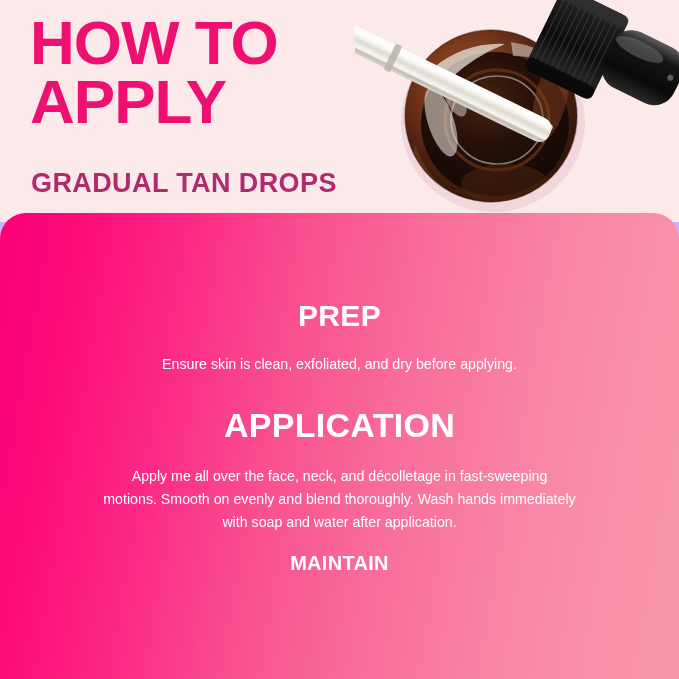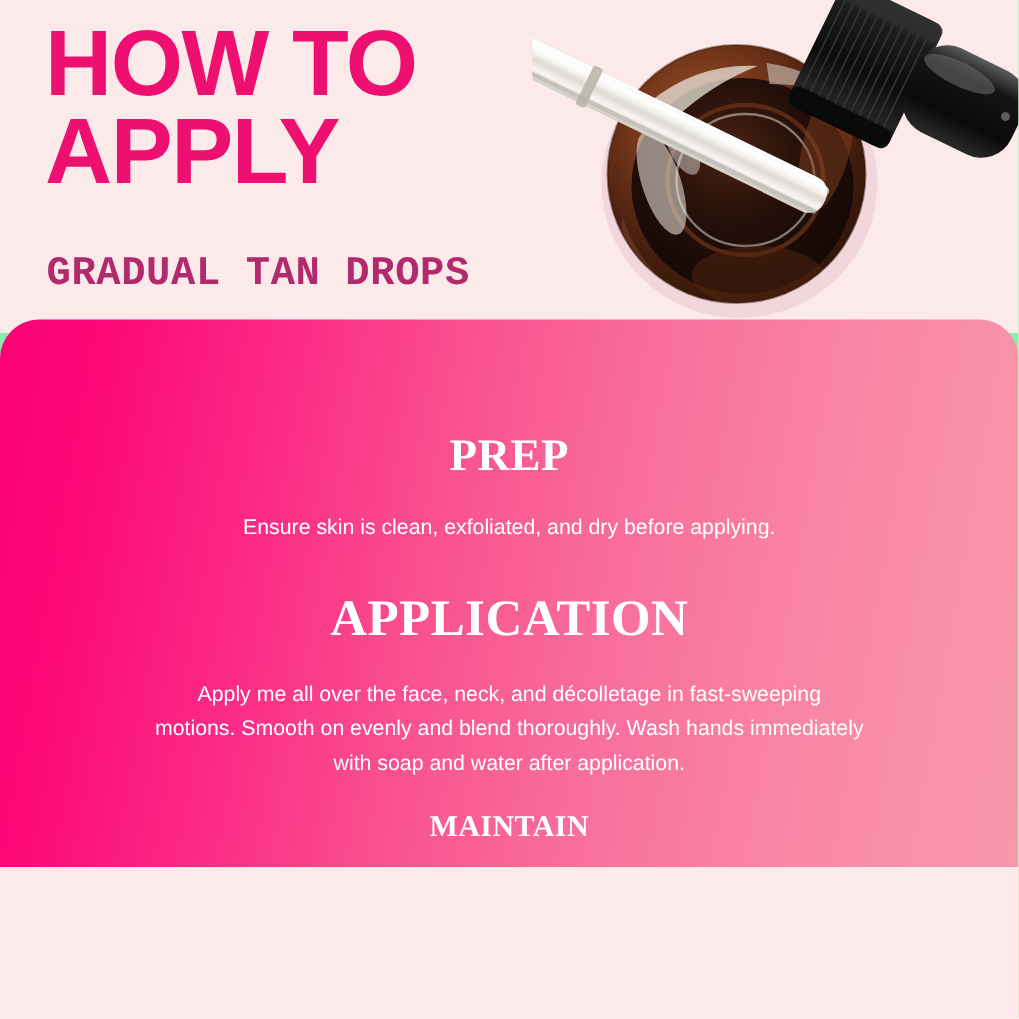--- a/index.html
+++ b/index.html
@@ -4,22 +4,22 @@
 <style>
   * { margin:0; padding:0; box-sizing:border-box; }
   html, body {
     width:679px; height:679px;
     overflow:hidden;
     font-family:"Liberation Sans", sans-serif;
     background:#fdeaea;
   }
   #poster {
     position:relative;
-    width:679px; height:578px;
-    background:#86efac;
+    width:679px; height:679px;
+    background:#c4b5fd;
     overflow:hidden;
   }
 
   
   #header {
     position:absolute;
     left:0; top:0;
     width:679px; height:222px;
     background:#fce9ea;
   }
@@ -34,21 +34,21 @@
     font-size:62px;
     line-height:0.95;
     letter-spacing:-1px;
     color:#ee1070;
     text-transform:uppercase;
     white-space:nowrap;
   }
   #subtitle {
     position:absolute;
     left:31px; top:168px;
-    font-family:Liberation Mono, monospace;
+    font-family:Liberation Sans, sans-serif;
     font-weight:bold;
     font-size:27px;
     letter-spacing:0.4px;
     color:#b02a6c;
     text-transform:uppercase;
     white-space:nowrap;
   }
 
   
   #product-photo {
@@ -69,24 +69,25 @@
        #fb2b86 26%,
        #f9528f 42%,
        #f86e9b 58%,
        #f983a4 74%,
        #f891a9 88%,
        #f897ab 100%);
     overflow:hidden;
   }
   .section { width:100%; text-align:center; }
   .sec-head {
-    font-family:Liberation Serif, serif;
+    font-family:Liberation Sans, sans-serif;
     font-weight:bold;
     color:#ffffff;
     letter-spacing:0.3px;
+    margin-top:12px;
   }
   .sec-body {
     font-family:"Liberation Sans", sans-serif;
     font-weight:normal;
     color:#ffffff;
     font-size:14.2px;
     line-height:1.62;
   }
   #sec-prep        { position:absolute; left:0;  top:74px;  }
   #sec-prep .sec-head { font-size:30px; }

